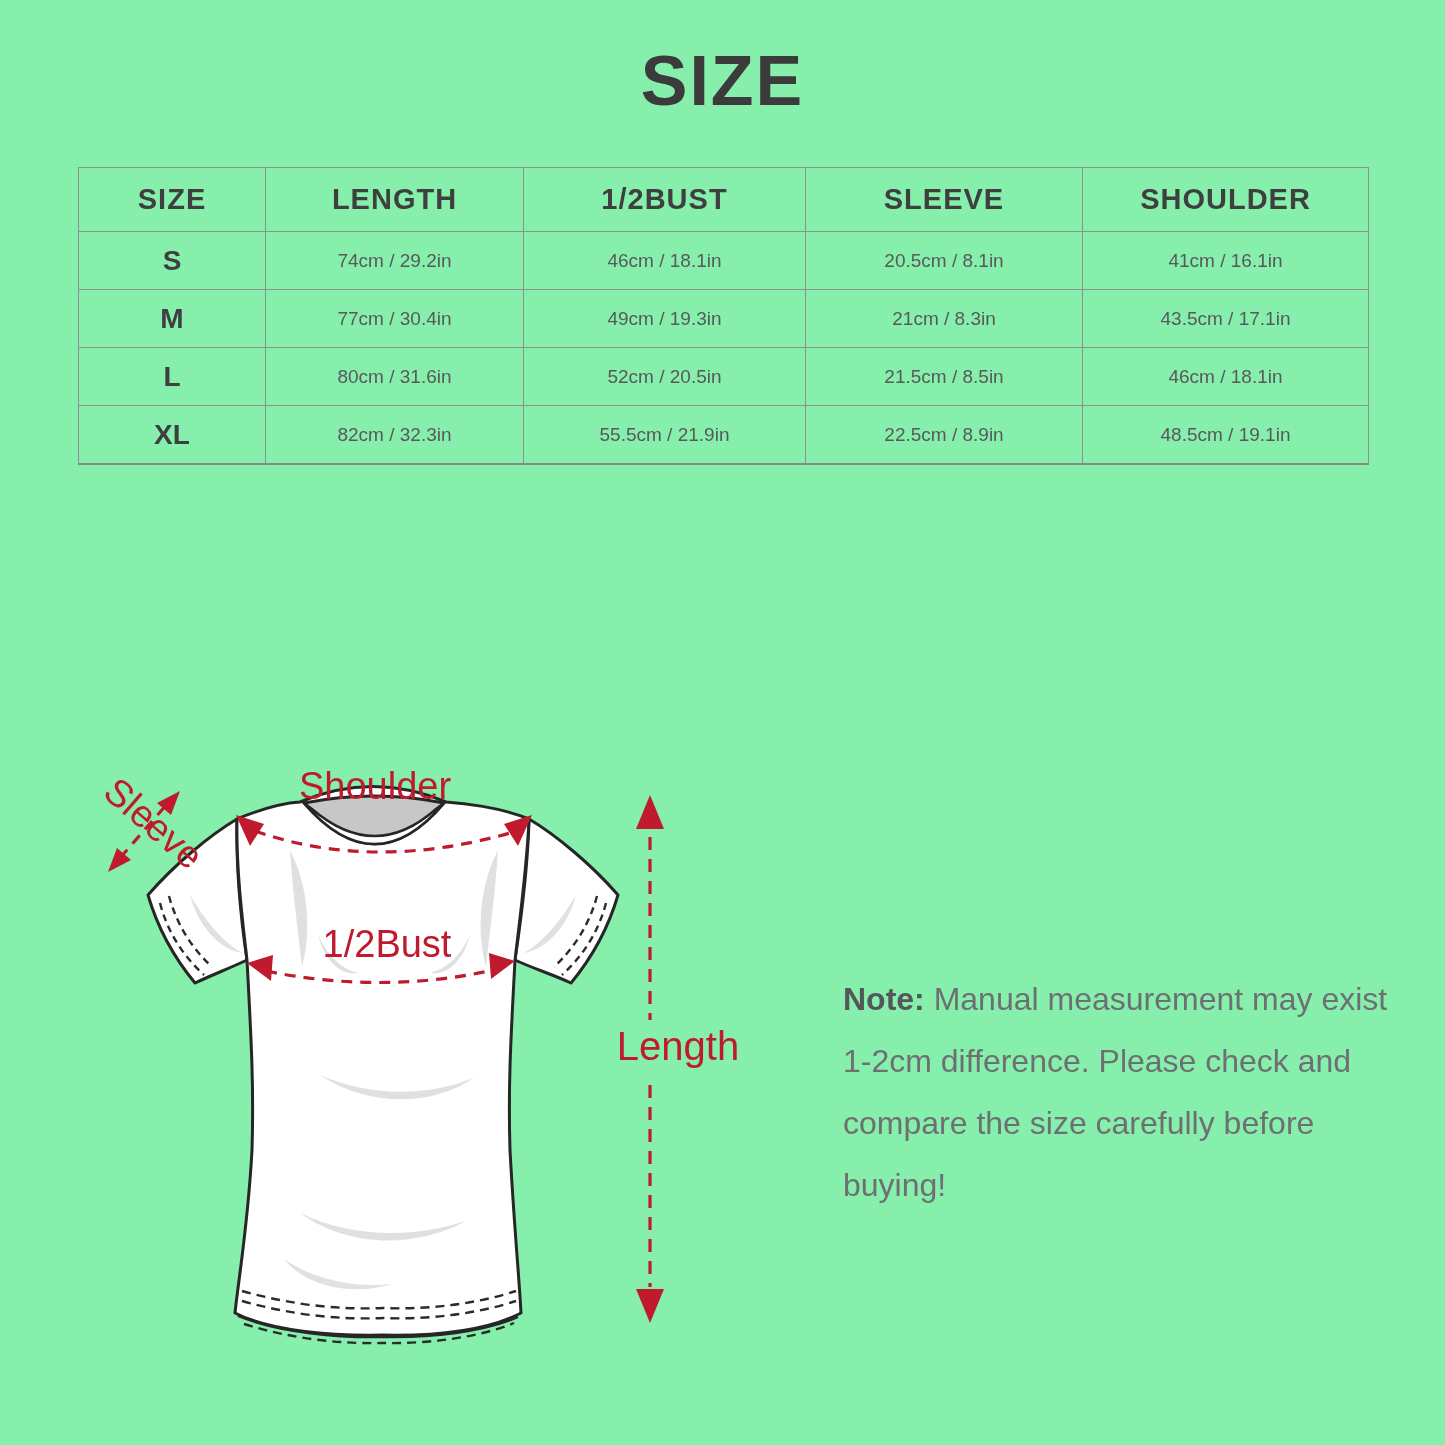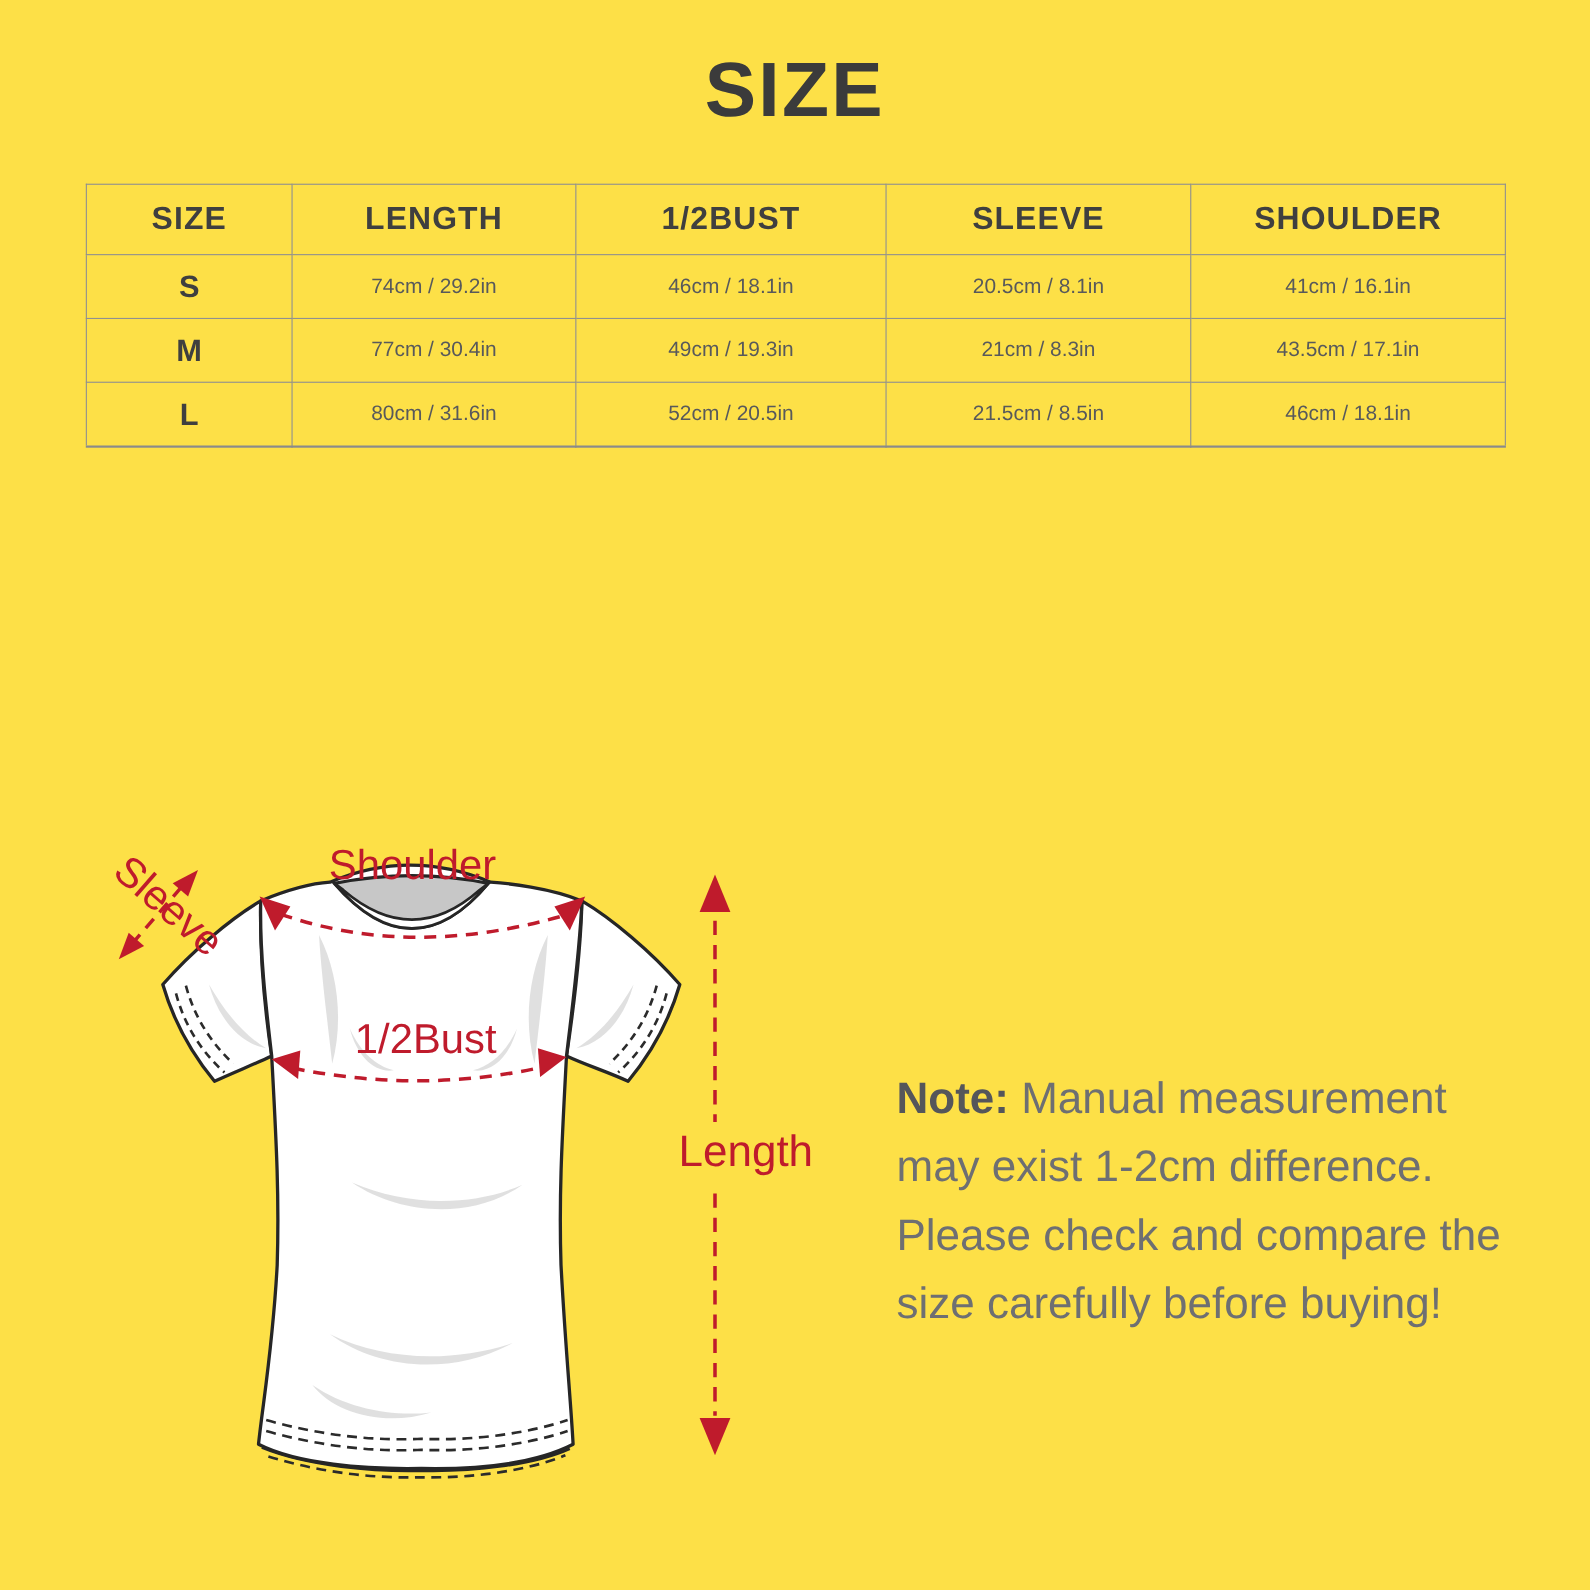--- a/index.html
+++ b/index.html
@@ -1,29 +1,29 @@
 <!DOCTYPE html>
 <html><head>
 <meta charset="utf-8">
 <style>
   html,body{margin:0;padding:0;background:#fff;}
-  #canvas{position:relative;width:1445px;height:1445px;background:#fde047;overflow:hidden;
+  #canvas{position:relative;width:1445px;height:1445px;background:#86efac;overflow:hidden;
           font-family:"Liberation Sans","DejaVu Sans",sans-serif;}
   .page-title{position:absolute;left:0;right:0;top:44px;text-align:center;
               font-size:70px;font-weight:bold;color:#3b3b3b;letter-spacing:2px;line-height:74px;}
   table.size-table{position:absolute;left:78px;top:167px;width:1290px;border-collapse:collapse;
                    table-layout:fixed;}
   table.size-table th,table.size-table td{border:1px solid #909090;text-align:center;vertical-align:middle;
                    padding:0;}
   table.size-table{border-bottom:2px solid #8a8a8a;}
   table.size-table th{height:63px;font-size:29px;font-weight:bold;color:#3f3f3f;letter-spacing:1px;}
   table.size-table td{height:57px;font-size:19px;color:#58595b;}
   table.size-table td.size-col{font-weight:bold;color:#3f3f3f;font-size:28px;}
   .diagram{position:absolute;left:70px;top:745px;width:700px;height:660px;}
-  .note{position:absolute;left:815px;top:968px;width:552px;font-size:40px;line-height:62px;color:#6e6f72;}
+  .note{position:absolute;left:843px;top:968px;width:552px;font-size:32px;line-height:62px;color:#6e6f72;}
   .note .note-label{font-weight:bold;color:#55565a;}
 </style>
 </head>
 <body>
 
 <div id="canvas">
 
   <div class="page-title">SIZE</div>
 
   <table class="size-table">
@@ -57,20 +57,27 @@
         <td>49cm / 19.3in</td>
         <td>21cm / 8.3in</td>
         <td>43.5cm / 17.1in</td>
       </tr>
       <tr>
         <td class="size-col">L</td>
         <td>80cm / 31.6in</td>
         <td>52cm / 20.5in</td>
         <td>21.5cm / 8.5in</td>
         <td>46cm / 18.1in</td>
+      </tr>
+      <tr>
+        <td class="size-col">XL</td>
+        <td>82cm / 32.3in</td>
+        <td>55.5cm / 21.9in</td>
+        <td>22.5cm / 8.9in</td>
+        <td>48.5cm / 19.1in</td>
       </tr>
     </tbody>
   </table>
 
   <svg class="diagram" viewBox="0 0 700 660" width="700" height="660">
 
     <g>
 
       <path d="M167,74 C140,90 104,120 78,150 Q92,198 125,238 C142,230 160,223 177,215 C170,168 166,120 167,74 Z" fill="#ffffff" stroke="#262626" stroke-width="3" stroke-linejoin="round"></path>
 

